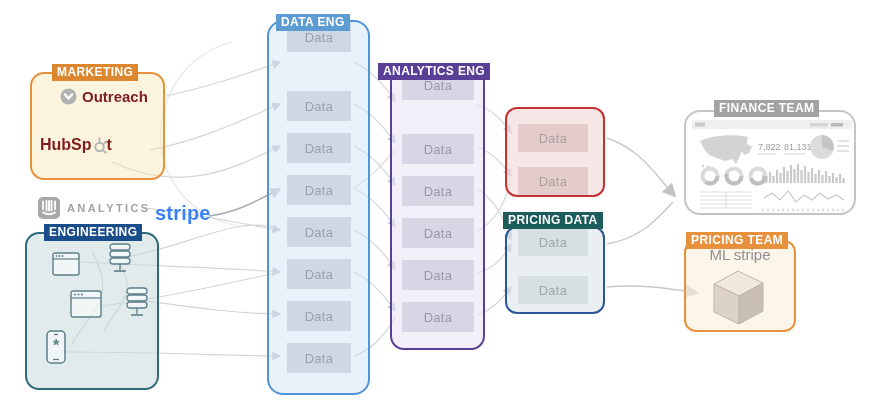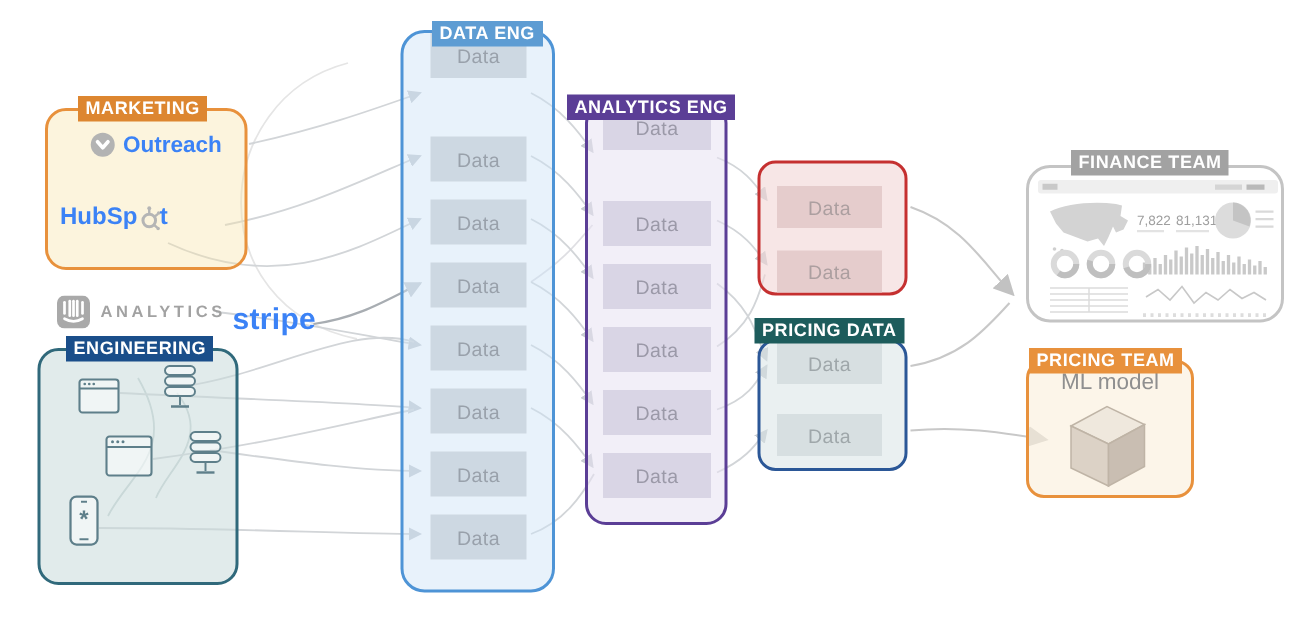--- a/index.html
+++ b/index.html
@@ -14,34 +14,34 @@
     position:absolute;z-index:3;color:#fff;font-size:12px;font-weight:700;
     letter-spacing:.4px;padding:1px 5px 2px;white-space:nowrap;line-height:14px;
   }
   .item{
     position:absolute;display:flex;align-items:center;justify-content:center;
     font-size:13px;color:#99A1AB;letter-spacing:.3px;
   }
   
   #marketing{left:30px;top:72px;width:135px;height:108px;border:2px solid var(--orange,#E8913C);background:rgba(246,226,166,.38);}
   #marketing .badge{left:20px;top:-10px;background:var(--orange-dark,#DD8630);}
-  .logo-row{position:absolute;display:flex;align-items:center;gap:5px;color:#3b82f6;}
+  .logo-row{position:absolute;display:flex;align-items:center;gap:5px;color:#7f1d1d;}
   #outreach{left:28px;top:14px;font-size:15px;font-weight:600;}
   #hubspot{left:8px;top:62px;font-size:16px;font-weight:700;gap:0;text-align:right;}
   
   #intercom{position:absolute;left:38px;top:197px;z-index:2;display:flex;align-items:center;gap:7px;}
   #intercom .txt{font-size:11px;font-weight:700;letter-spacing:2.4px;color:#A2A2A2;}
   #stripe{position:absolute;left:155px;top:202px;z-index:2;font-size:20px;font-weight:800;color:#3b82f6;letter-spacing:.2px;}
   
   #engineering{left:25px;top:232px;width:134px;height:158px;border:2px solid var(--teal-border,#30697B);background:rgba(201,219,219,.55);}
   #engineering .badge{left:17px;top:-10px;background:var(--navy,#1A4E8A);}
   .eng-ic{position:absolute;}
   
   #data-eng{left:267px;top:20px;width:103px;height:375px;border:2px solid var(--blue-border,#4E94D6);background:rgba(205,226,246,.45);border-radius:16px;}
-  #data-eng .badge{left:19px;top:-8px;background:var(--blue,#5D9CD3);}
+  #data-eng .badge{left:7px;top:-8px;background:var(--blue,#5D9CD3);}
   #data-eng .item{left:18px;width:64px;height:30px;background:#CDD8E2;}
   #data-eng .item:nth-child(1){top:27px}#data-eng .item:nth-child(2){top:69px}
   #data-eng .item:nth-child(3){top:111px}#data-eng .item:nth-child(4){top:153px}
   #data-eng .item:nth-child(5){top:195px}#data-eng .item:nth-child(6){top:237px}
   #data-eng .item:nth-child(7){top:279px}#data-eng .item:nth-child(8){top:321px}
   
   #analytics-eng{left:390px;top:68px;width:95px;height:282px;border:2px solid var(--purple,#5B3E96);background:rgba(231,226,242,.55);}
   #analytics-eng .badge{left:-14px;top:-7px;background:var(--purple,#5B3E96);}
   #analytics-eng .item{left:10px;width:72px;height:30px;background:#D9D5E5;color:#9B99A8;}
   #analytics-eng .item:nth-child(1){top:22px}#analytics-eng .item:nth-child(2){top:64px}
@@ -255,21 +255,21 @@
       </g>
       <path d="M8,72H60 M8,76H60 M8,80H60 M8,84H60 M8,88H60" stroke="#DCDCDC" stroke-width="1"></path>
       <path d="M34,72V88" stroke="#DCDCDC" stroke-width="1"></path>
       <polyline points="72,78 80,73 88,80 96,71 104,82 112,75 120,80 128,73 136,79 144,75 152,80" fill="none" stroke="#C8C8C8" stroke-width="1.1"></polyline>
       <path d="M70,90 H152" stroke="#DDDDDD" stroke-width="2.5" stroke-dasharray="2 3"></path>
     </svg>
   </div>
 
   <div class="grp" id="pricing-team">
     <div class="badge">PRICING TEAM</div>
-    <div id="ml-model">ML model</div>
+    <div id="ml-model">ML stripe</div>
     <svg style="position:absolute;left:20px;top:24px" width="64" height="62" viewBox="0 0 64 62">
       <polygon points="8,18 32,5 57,17 33,30" fill="#EFE8DD" stroke="#BFB4A6" stroke-width="1"></polygon>
       <polygon points="8,18 33,30 33,58 8,46" fill="#DCD2C6" stroke="#BFB4A6" stroke-width="1"></polygon>
       <polygon points="57,17 57,45 33,58 33,30" fill="#C9BEB2" stroke="#BFB4A6" stroke-width="1"></polygon>
     </svg>
   </div>
 
 </div>
 
 </body></html>

